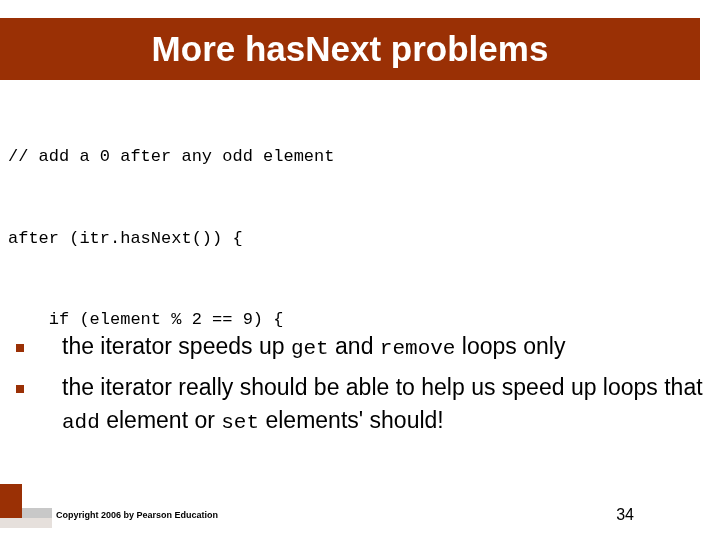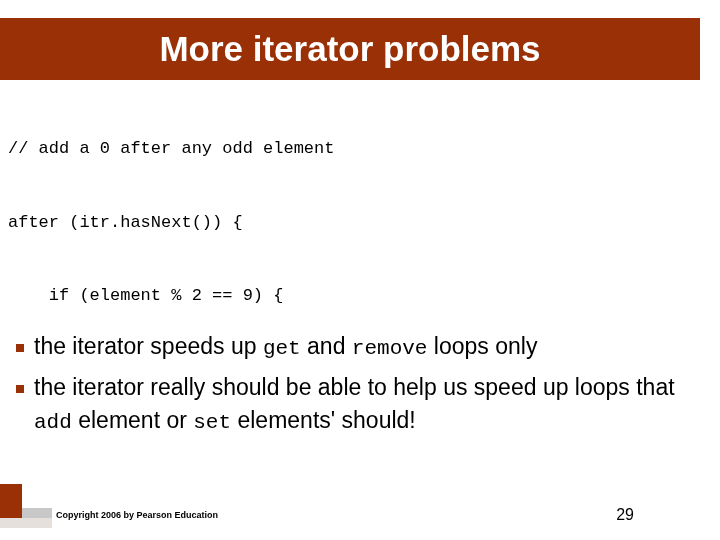--- a/index.html
+++ b/index.html
@@ -45,21 +45,21 @@
     position: absolute;
     left: 8px;
     top: 88px;
     width: 700px;
     font-family: "Liberation Mono", monospace;
     font-size: 17px;
     line-height: 24.5px;
     color: #000000;
     white-space: pre;
   }
-  .code-line { white-space: pre; }
+  .code-line { white-space: pre; margin-top: 8px; }
 
   
   .bullets {
     position: absolute;
     left: 6px;
     top: 330px;
     width: 700px;
   }
   .bullet-row {
     display: flex;
@@ -80,20 +80,21 @@
     width: 8px;
     height: 8px;
     background: #9a3005;
     vertical-align: middle;
   }
   .bullet-text {
     font-family: "Liberation Sans", sans-serif;
     font-size: 23px;
     line-height: 33px;
     color: #000000;
+    margin-left: 28px;
   }
   .mono-inline {
     font-family: "Liberation Mono", monospace;
     font-size: 21px;
   }
 
   
   .footer-bar {
     position: absolute;
     left: 0;
@@ -140,21 +141,21 @@
     bottom: 16px;
     font-family: "Liberation Sans", sans-serif;
     font-size: 16px;
     color: #000000;
   }
 </style>
 </head>
 <body>
 
 <div class="title-banner"></div>
-<div class="title-text">More iterator problems</div>
+<div class="title-text">More hasNext problems</div>
 
 <div class="code-block">
   <div class="code-line">// add a 0 after any odd element</div>
   <div class="code-line">after (itr.hasNext()) {</div>
   <div class="code-line">    if (element % 2 == 9) {</div>
   
   
   
 </div>
 
@@ -170,14 +171,14 @@
     <div class="bullet-text"><span>the iterator really should be able to help us speed up loops that </span><span class="mono-inline">add</span><span> element or </span><span class="mono-inline">set</span><span> elements' should!</span></div>
   </div>
 
 </div>
 
 <div class="footer-bar">
   <div class="footer-accent-1"></div>
   <div class="footer-accent-2"></div>
   <div class="footer-accent-3"></div>
   <div class="copyright">Copyright 2006 by Pearson Education</div>
-  <div class="slide-number">29</div>
+  <div class="slide-number">34</div>
 </div>
 
 </body></html>

